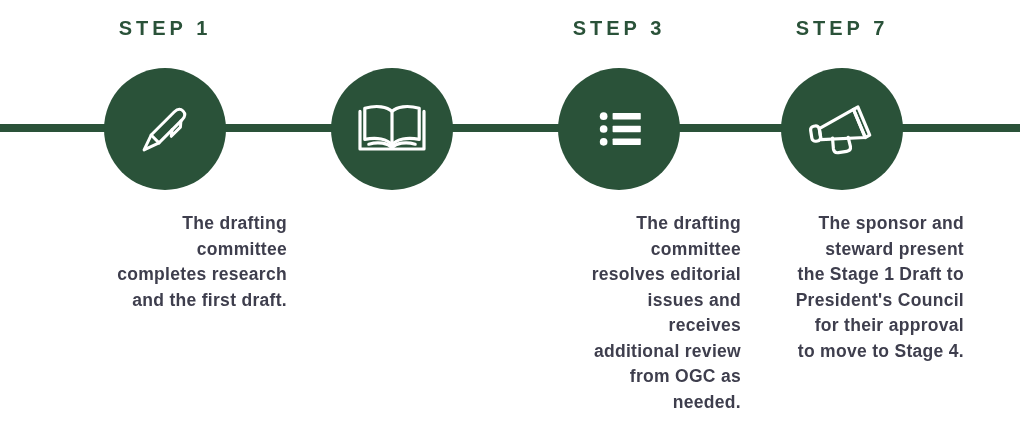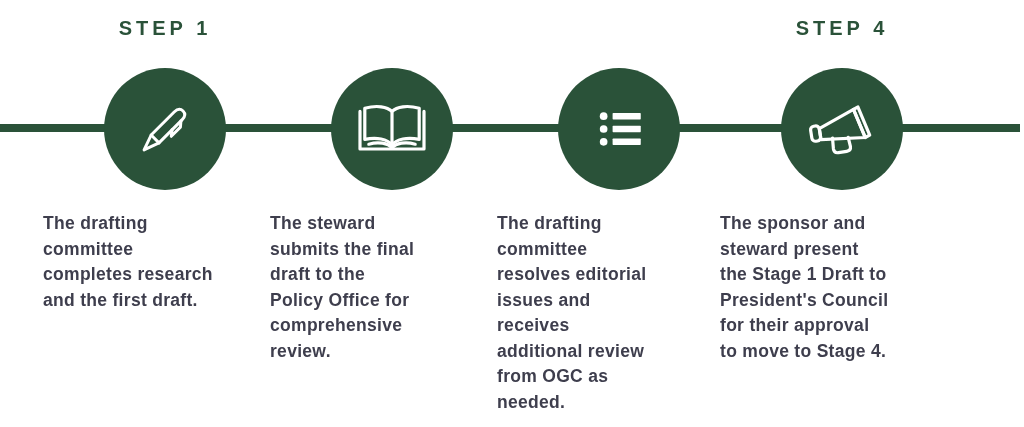--- a/index.html
+++ b/index.html
@@ -28,21 +28,21 @@
     white-space:nowrap;
   }
   .circle{
     position:absolute;top:68px;left:61px;width:122px;height:122px;
     border-radius:50%;background:var(--green);
     display:flex;align-items:center;justify-content:center;
   }
   .circle svg{display:block;}
   .desc{
     position:absolute;top:211px;left:0;width:244px;
-    text-align:left;color:var(--text);
+    text-align:right;color:var(--text);
     font-size:17.5px;font-weight:600;line-height:25.5px;
     letter-spacing:0.3px;white-space:pre-line;
   }
 </style>
 </head>
 <body>
 
 <div class="canvas">
 
   <div class="timeline"></div>
@@ -68,29 +68,24 @@
     <div class="circle">
       <svg width="80" height="80" viewBox="0 0 100 100">
         <g stroke="#FFFFFF" stroke-width="4" fill="none" stroke-linejoin="round" stroke-linecap="round">
           <path d="M10 28 L10 75 L90 75 L90 28"></path>
           <path d="M50 70 C44 62.5 31 60 16 63 L16 24 C31 20 44 22 50 28 C56 22 69 20 84 24 L84 63 C69 60 56 62.5 50 70 Z"></path>
           <line x1="50" y1="28" x2="50" y2="70"></line>
           <path d="M21 69 C33 65.5 45 67.5 50 74 C55 67.5 67 65.5 79 69"></path>
         </g>
       </svg>
     </div>
-    <div class="desc">The steward
-submits the final
-draft to the
-Policy Office for
-comprehensive
-review.</div>
   </div>
 
   <div class="step step3">
+    <div class="step-label">STEP 3</div>
     <div class="circle">
       <svg width="64" height="64" viewBox="0 0 100 100">
         <g fill="#FFFFFF">
           <circle cx="26" cy="30" r="6"></circle>
             <rect x="40" y="25" width="44" height="10" rx="1"></rect>
           <circle cx="26" cy="50" r="6"></circle>
             <rect x="40" y="45" width="44" height="10" rx="1"></rect>
           <circle cx="26" cy="70" r="6"></circle>
             <rect x="40" y="65" width="44" height="10" rx="1"></rect>
         </g>
@@ -100,21 +95,21 @@
 committee
 resolves editorial
 issues and
 receives
 additional review
 from OGC as
 needed.</div>
   </div>
 
   <div class="step step4">
-    <div class="step-label">STEP 4</div>
+    <div class="step-label">STEP 7</div>
     <div class="circle">
       <svg width="80" height="80" viewBox="0 0 100 100">
         <g transform="rotate(-9 50 50)" stroke="#FFFFFF" stroke-width="4" fill="none" stroke-linejoin="round" stroke-linecap="round">
           <path d="M22 45 L68 28 L77 65 L22 59 Z"></path>
           <path d="M68 28 L74 26 L83 63 L77 65 Z"></path>
           <rect x="11" y="41" width="11" height="19" rx="4.5"></rect>
           <path d="M36.5 59.5 L35.5 73 Q35.5 78.5 41 78.5 L51.5 78.5 Q57 78.5 57 73 L56 61.5"></path>
         </g>
       </svg>
     </div>

